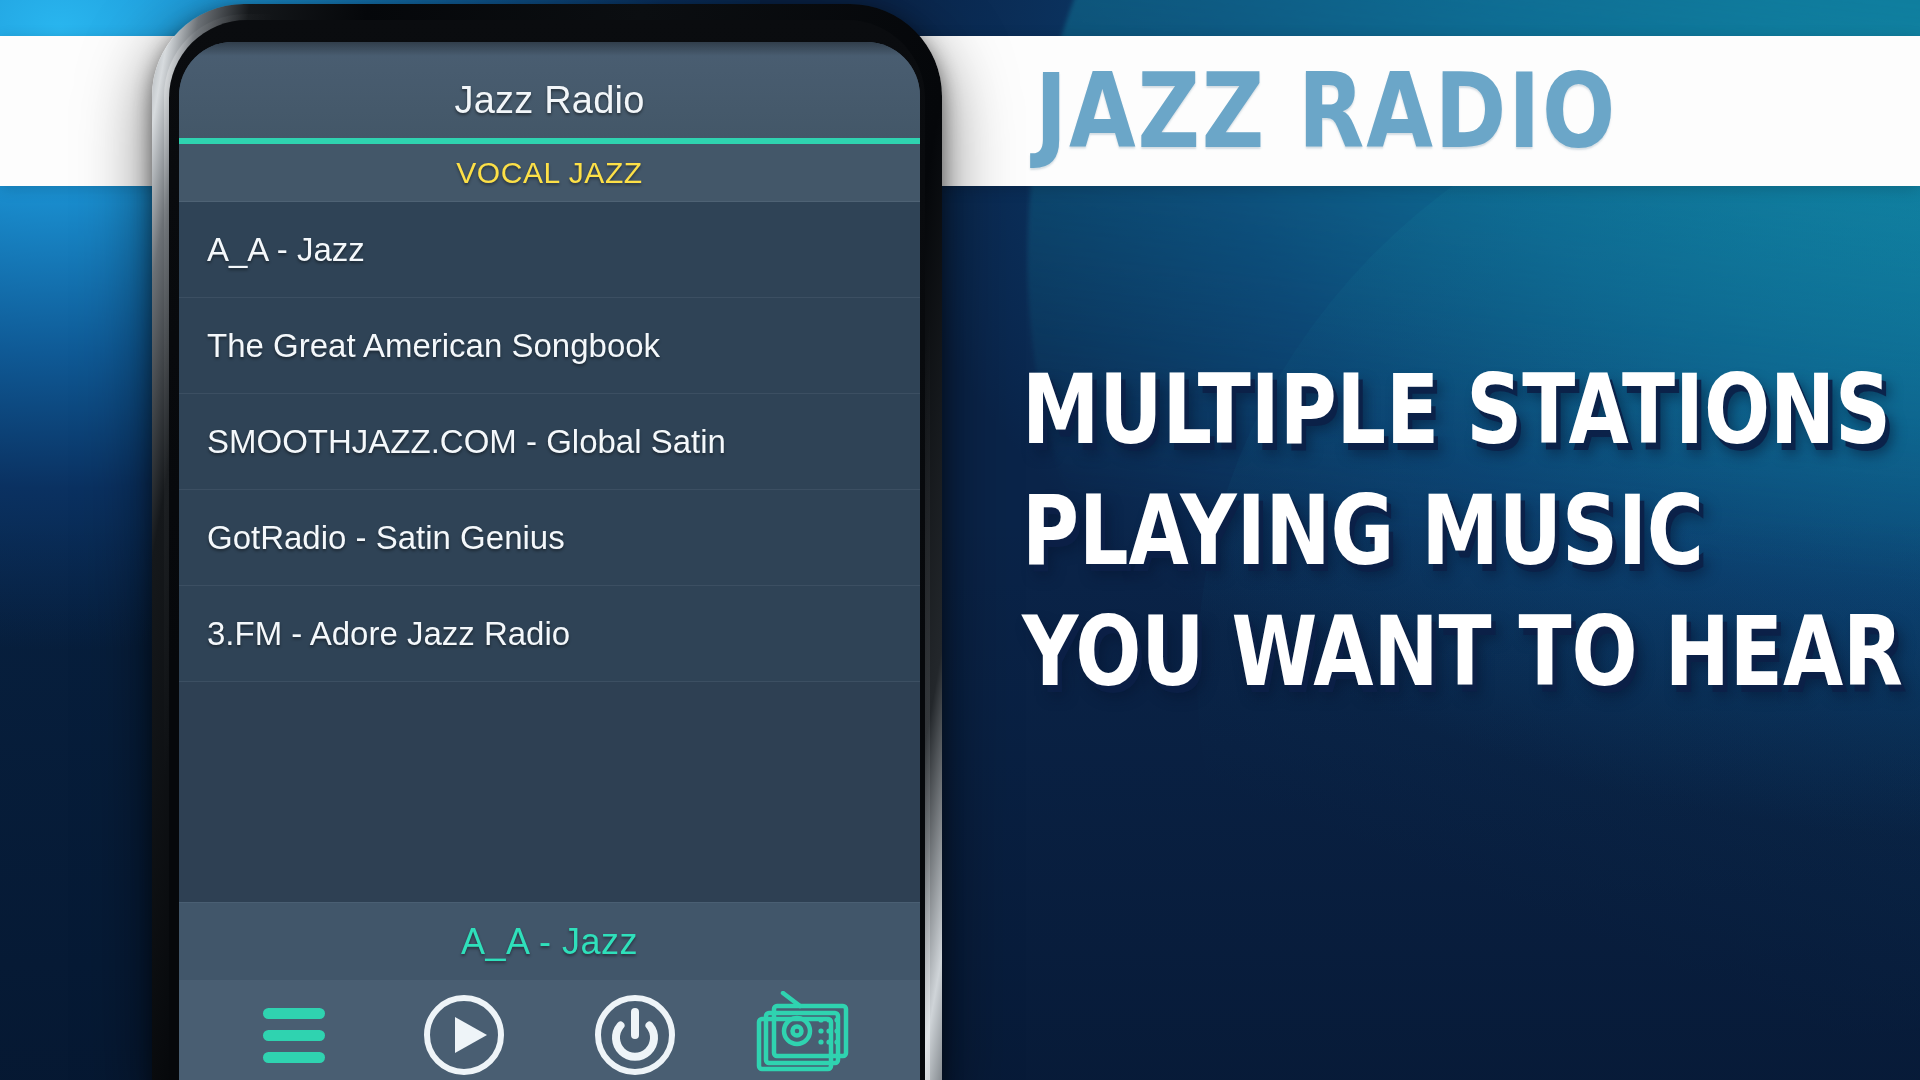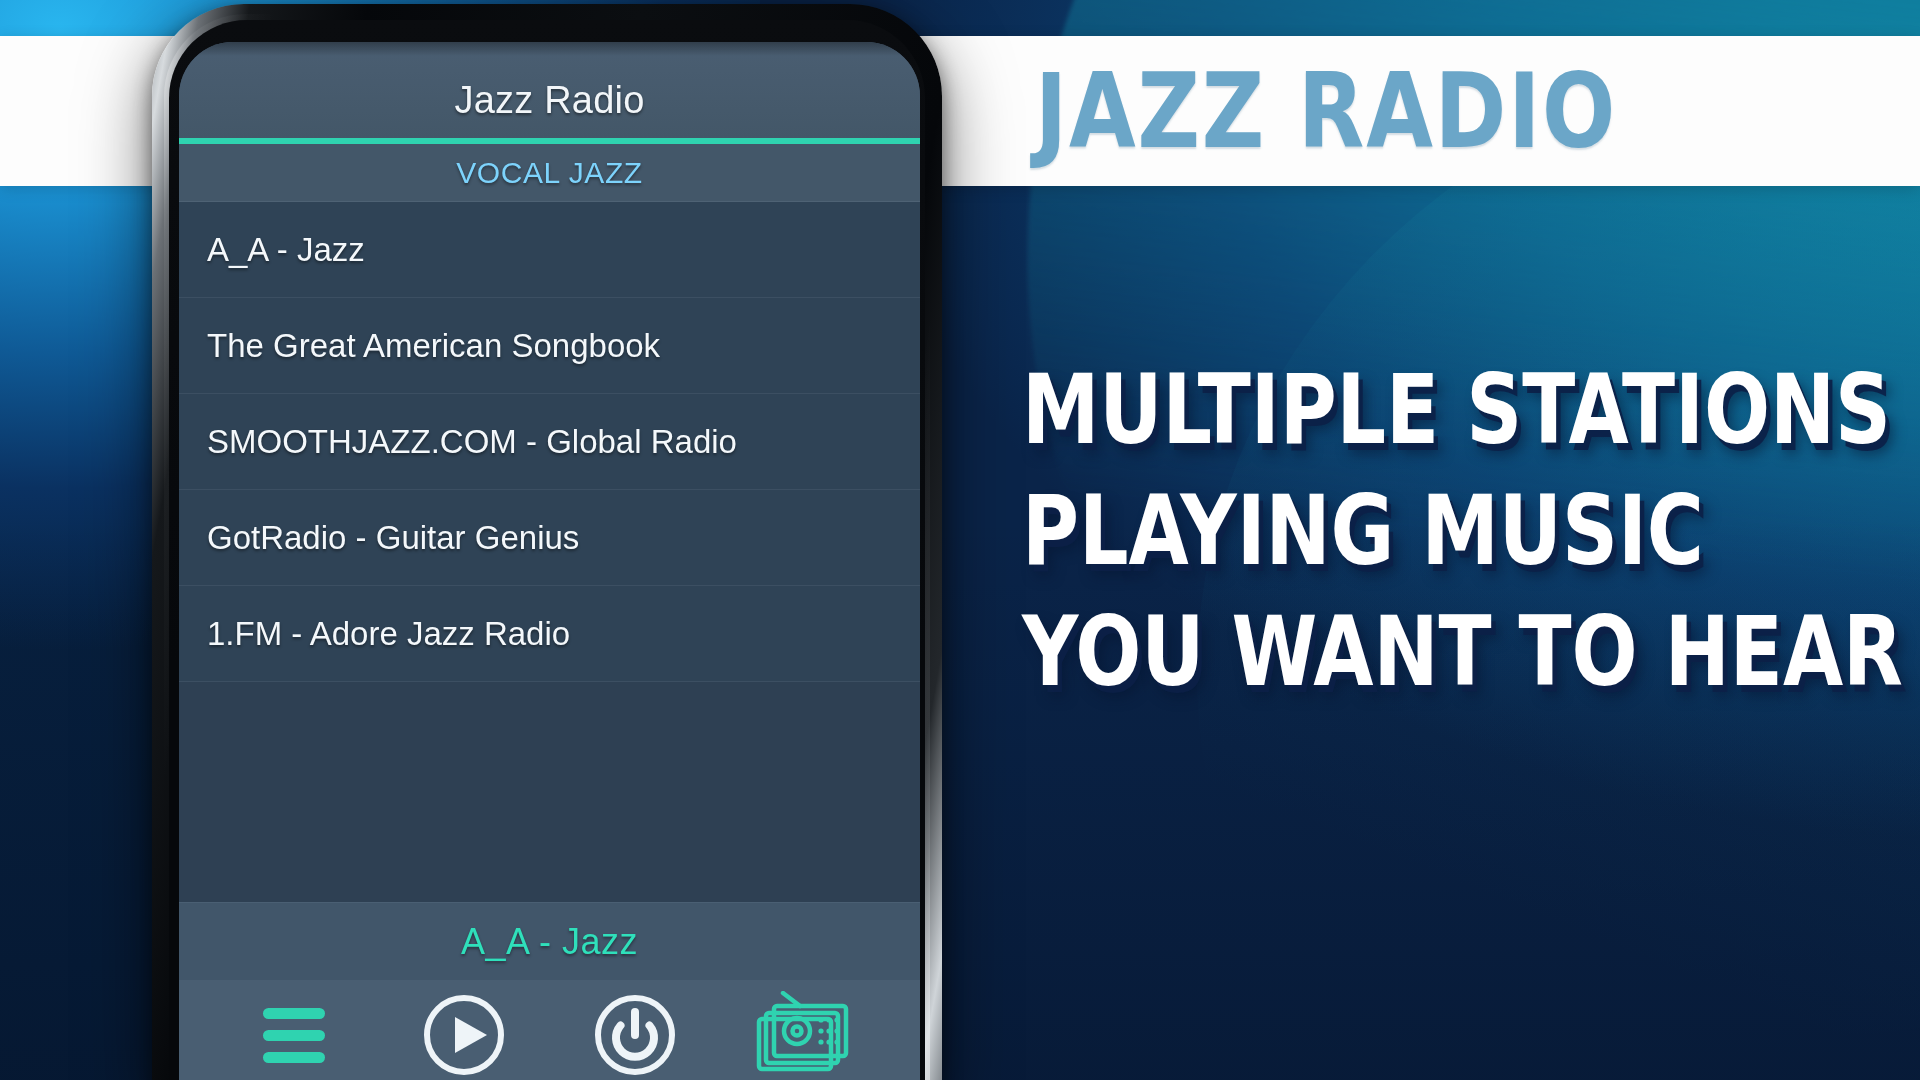--- a/index.html
+++ b/index.html
@@ -141,21 +141,21 @@
 
   
   .list { flex:1 1 auto; overflow:hidden; background:#2e4053; }
   .sec-head {
     height:58px;
     background:#435769;
     display:flex; align-items:center; justify-content:center;
     border-bottom:1px solid #4e6274;
   }
   .sec-head span {
-    font-size:30px; color:#7dd3fc; letter-spacing:.6px;
+    font-size:30px; color:#fde047; letter-spacing:.6px;
     text-shadow:0 2px 3px rgba(0,0,0,.4);
   }
   .row {
     height:96px;
     display:flex; align-items:center;
     padding-left:28px;
     border-bottom:1px solid #3c4f62;
     background:#2f4356;
   }
   .row span {
@@ -235,27 +235,27 @@
         <span>VOCAL JAZZ</span>
       </div>
       <div class="row">
         <span>A_A - Jazz</span>
       </div>
       <div class="row">
         <span>The Great American Songbook</span>
       </div>
 
       <div class="row">
-        <span>SMOOTHJAZZ.COM - Global Radio</span>
-      </div>
-      <div class="row">
-        <span>GotRadio - Guitar Genius</span>
-      </div>
-      <div class="row">
-        <span>1.FM - Adore Jazz Radio</span>
+        <span>SMOOTHJAZZ.COM - Global Satin</span>
+      </div>
+      <div class="row">
+        <span>GotRadio - Satin Genius</span>
+      </div>
+      <div class="row">
+        <span>3.FM - Adore Jazz Radio</span>
       </div>
 
     </div>
 
     <div class="now-playing">
       <span>A_A - Jazz</span>
     </div>
 
     <div class="toolbar">
 

